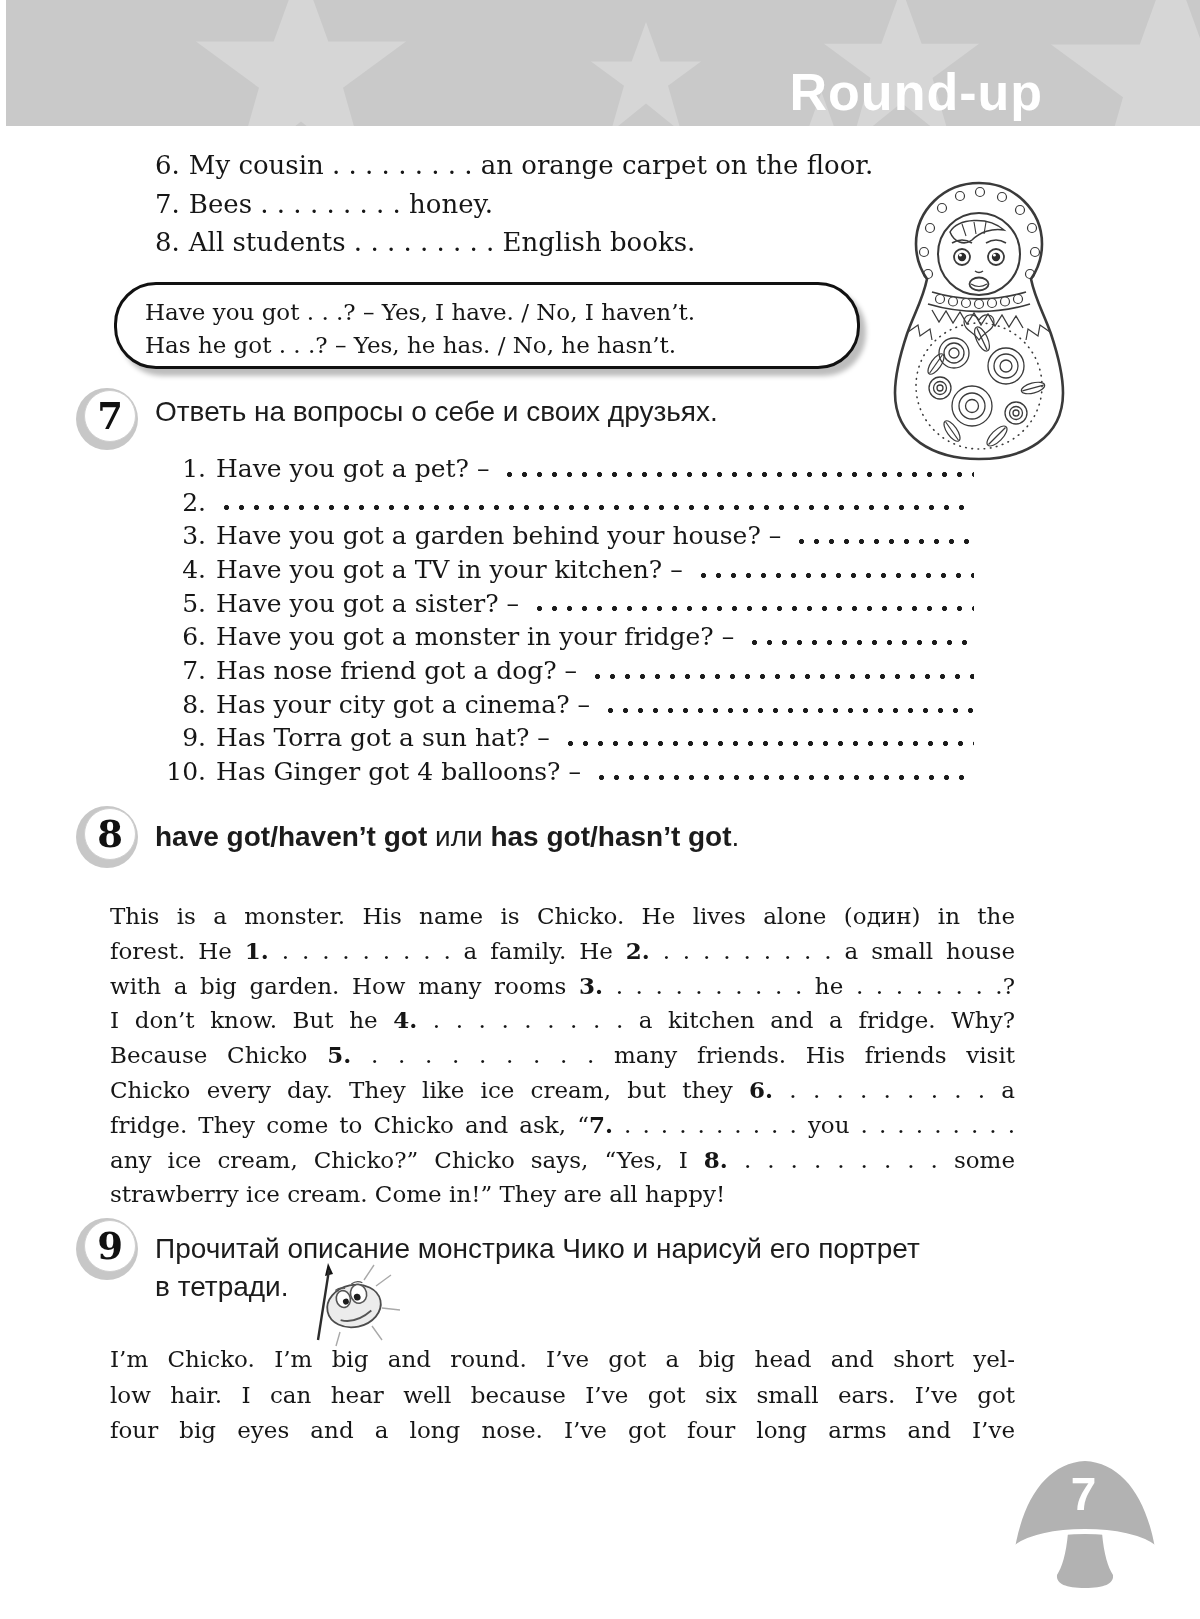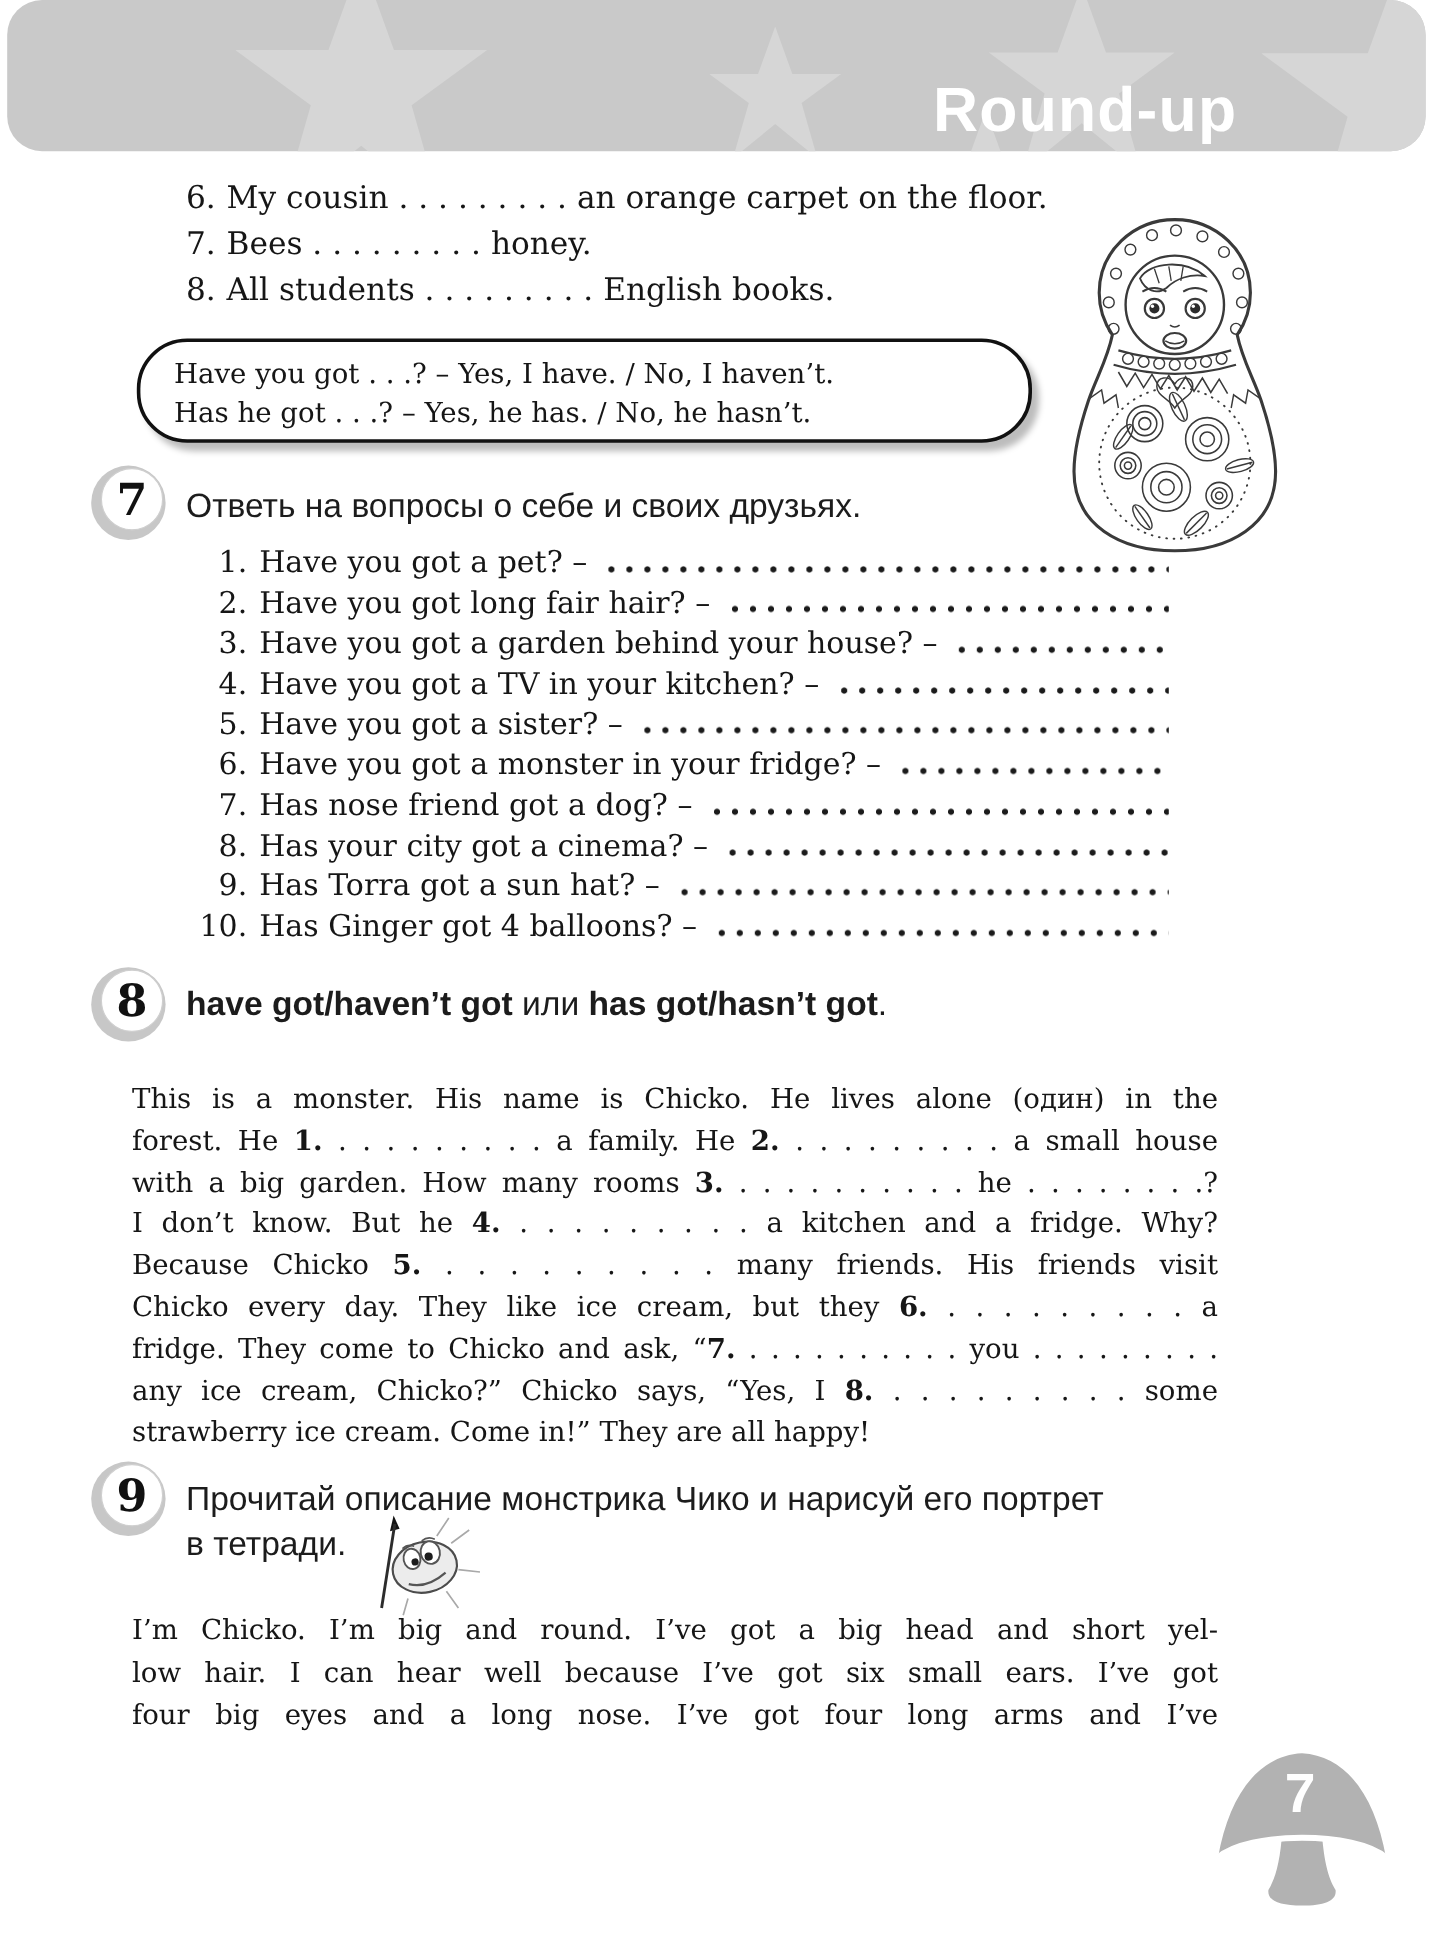--- a/index.html
+++ b/index.html
@@ -1,19 +1,19 @@
 <!DOCTYPE html>
 <html><head>
 <meta charset="utf-8">
 <style>
   html,body{margin:0;padding:0;background:#fff;}
   .page{position:relative;width:1200px;height:1619px;background:#fff;overflow:hidden;
         font-family:"DejaVu Serif",serif;color:#161616;}
   
-  .hdr{position:absolute;left:6px;top:0;right:12px;height:126px;background:#c9c9c9;overflow:hidden;border-radius:29px;}
+  .hdr{position:absolute;left:6px;top:0;right:0;height:126px;background:#c9c9c9;overflow:hidden;}
   .star{position:absolute;background:#d6d6d6;
         clip-path:polygon(50% 0%,63% 36%,100% 36%,70% 58%,82% 100%,50% 74%,18% 100%,30% 58%,0% 36%,37% 36%);}
   .hdr-title{position:absolute;right:157px;bottom:4px;font-family:"Liberation Sans",sans-serif;
         font-weight:bold;font-size:52px;letter-spacing:1px;color:#ffffff;z-index:3;}
   
   .intro{position:absolute;left:155px;top:146px;width:880px;font-size:26px;line-height:38.5px;}
   .intro-item{display:flex;}
   .intro-item .num{flex:none;margin-right:9px;}
   
   .gbox{position:absolute;left:114px;top:282px;width:712px;height:58px;background:#fff;
@@ -170,30 +170,29 @@
           </g>
       </g>
       <path d="M87 140 C82 132 72 134 72 142 C72 150 82 152 87 160 C92 152 102 150 102 142 C102 134 92 132 87 140 Z" stroke-width="1.2"></path>
     </svg>
   </div>
 
   <div class="badge" style="left:76px;top:388px;">
     <div class="ring"></div>
     <div class="inner">7</div>
   </div>
-  <div class="task" style="left:155px;top:403px;text-align:right;">Ответь на вопросы о себе и своих друзьях.</div>
+  <div class="task" style="left:155px;top:393px;text-align:right;">Ответь на вопросы о себе и своих друзьях.</div>
   <div class="qlist">
       <div class="qrow">
         <span class="qnum">1.</span>
         <span class="qtext">Have you got a pet? –</span>
         <span class="leader"></span>
       </div>
       <div class="qrow">
         <span class="qnum">2.</span>
-        <span class="qtext">Have you got long fair hair? –</span>
         <span class="leader"></span>
       </div>
       <div class="qrow">
         <span class="qnum">3.</span>
         <span class="qtext">Have you got a garden behind your house? –</span>
         <span class="leader"></span>
       </div>
       <div class="qrow">
         <span class="qnum">4.</span>
         <span class="qtext">Have you got a TV in your kitchen? –</span>

